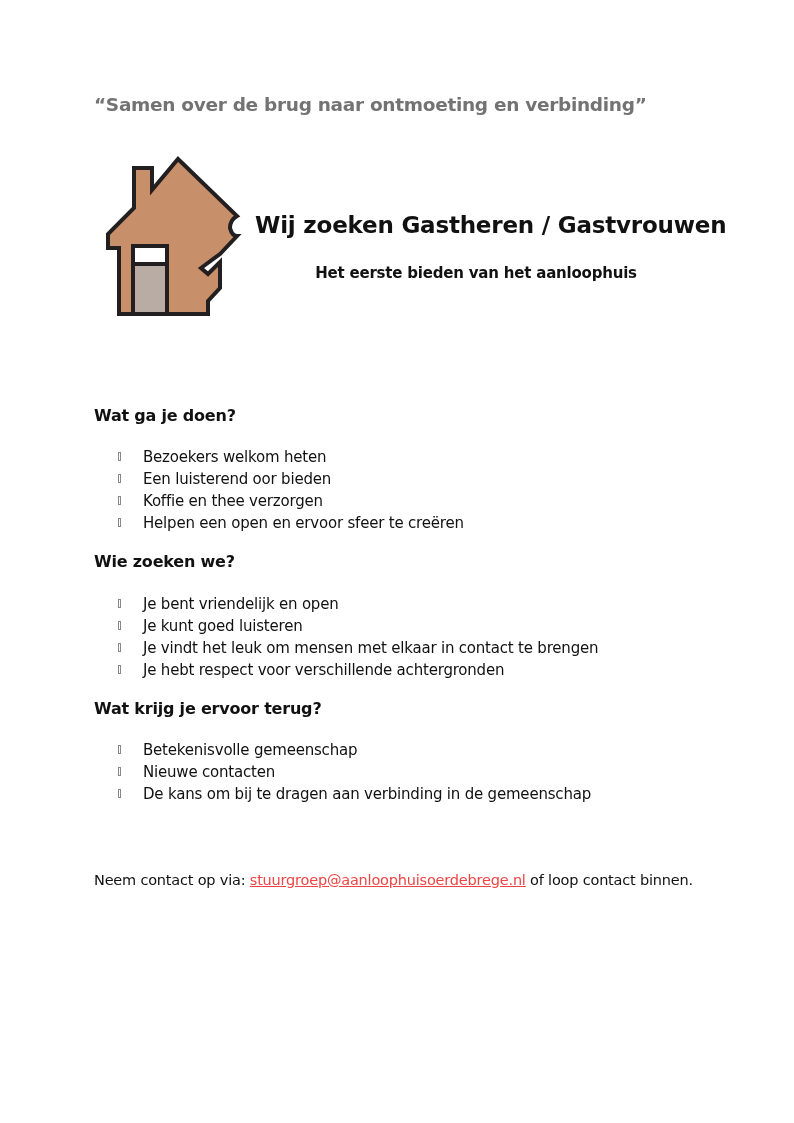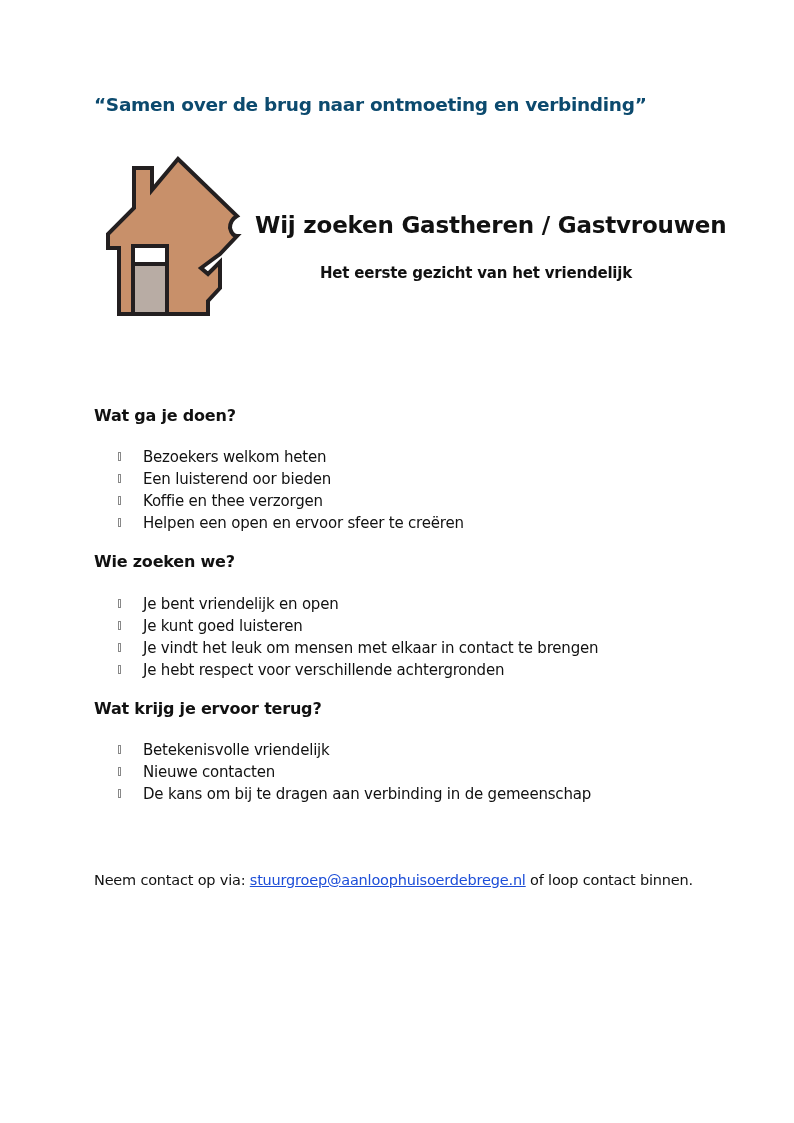--- a/index.html
+++ b/index.html
@@ -4,21 +4,21 @@
   <style>
     html, body { margin: 0; padding: 0; background: #ffffff; }
     body {
       width: 794px; height: 1123px; position: relative; overflow: hidden;
       font-family: "DejaVu Sans", sans-serif; color: #111111;
     }
     .page { position: absolute; left: 0; top: 0; width: 794px; height: 1123px; }
     .tagline {
       position: absolute; left: 94px; top: 94px;
       font-family: "DejaVu Sans", sans-serif; font-weight: bold;
-      font-size: 18.5px; color: #0c4a6e; letter-spacing: -0.3px; white-space: nowrap;
+      font-size: 18.5px; color: #737373; letter-spacing: -0.3px; white-space: nowrap;
     }
     .logo { position: absolute; left: 104px; top: 156px; width: 140px; height: 164px; }
     .title {
       position: absolute; left: 255px; top: 212px;
       font-weight: bold; font-size: 23px; white-space: nowrap; letter-spacing: -0.2px;
     }
     .subtitle {
       position: absolute; left: 255px; top: 264px; width: 442px; text-align: center;
       font-weight: bold; font-size: 15px; white-space: nowrap; letter-spacing: -0.2px;
     }
@@ -26,37 +26,37 @@
     .intro { position: absolute; left: 94px; top: 344px; width: 620px; }
     .heading { position: absolute; left: 94px; font-weight: bold; font-size: 16px; letter-spacing: -0.2px; white-space: nowrap; }
     ul.bullets { position: absolute; left: 0; margin: 0; padding: 0; list-style: none; }
     ul.bullets li { position: relative; height: 22px; white-space: nowrap; }
     .bullet-mark {
       position: absolute; left: 118px; top: 6px; width: 3px; height: 9px;
       border: 1px solid #888; box-sizing: border-box;
     }
     .bullet-text { position: absolute; left: 143px; top: 0; }
     .contact { position: absolute; left: 94px; top: 869px; white-space: nowrap; font-size: 14.5px; }
-    .contact a { color: #1d4ed8; text-decoration: underline; }
+    .contact a { color: #ef4444; text-decoration: underline; }
   </style>
 </head>
 <body>
 
 <div class="page">
 
   <div class="tagline">“Samen over de brug naar ontmoeting en verbinding”</div>
 
   <svg class="logo" viewBox="0 0 140 164">
     <path d="M 74 3 L 133 60 Q 126 64 126 72 Q 128 80 133 80 L 116 98 L 97 112 L 104 118 L 116 106 L 116 132 L 104 145 L 104 158 L 15 158 L 15 92 L 4 92 L 4 78 L 30 52 L 30 12 L 48 12 L 48 34 Z" fill="#c8906a" stroke="#231f20" stroke-width="4" stroke-linejoin="miter"></path>
     <rect x="29" y="90" width="34" height="68" fill="#b8aca4" stroke="#231f20" stroke-width="4"></rect>
     <rect x="29" y="90" width="34" height="18" fill="#ffffff" stroke="#231f20" stroke-width="4"></rect>
   </svg>
 
   <div class="title">Wij zoeken Gastheren / Gastvrouwen</div>
-  <div class="subtitle">Het eerste gezicht van het vriendelijk</div>
+  <div class="subtitle">Het eerste bieden van het aanloophuis</div>
 
 
   <div class="heading" style="top:406px">Wat ga je doen?</div>
   <ul class="bullets text" style="top:446px">
     <li>
         <span class="bullet-mark"></span>
         <span class="bullet-text">Bezoekers welkom heten</span>
       </li>
     <li>
         <span class="bullet-mark"></span>
@@ -89,21 +89,21 @@
     <li>
         <span class="bullet-mark"></span>
         <span class="bullet-text">Je hebt respect voor verschillende achtergronden</span>
       </li>
   </ul>
 
   <div class="heading" style="top:699px">Wat krijg je ervoor terug?</div>
   <ul class="bullets text" style="top:739px">
     <li>
         <span class="bullet-mark"></span>
-        <span class="bullet-text">Betekenisvolle vriendelijk</span>
+        <span class="bullet-text">Betekenisvolle gemeenschap</span>
       </li>
     <li>
         <span class="bullet-mark"></span>
         <span class="bullet-text">Nieuwe contacten</span>
       </li>
     <li>
         <span class="bullet-mark"></span>
         <span class="bullet-text">De kans om bij te dragen aan verbinding in de gemeenschap</span>
       </li>
   </ul>

